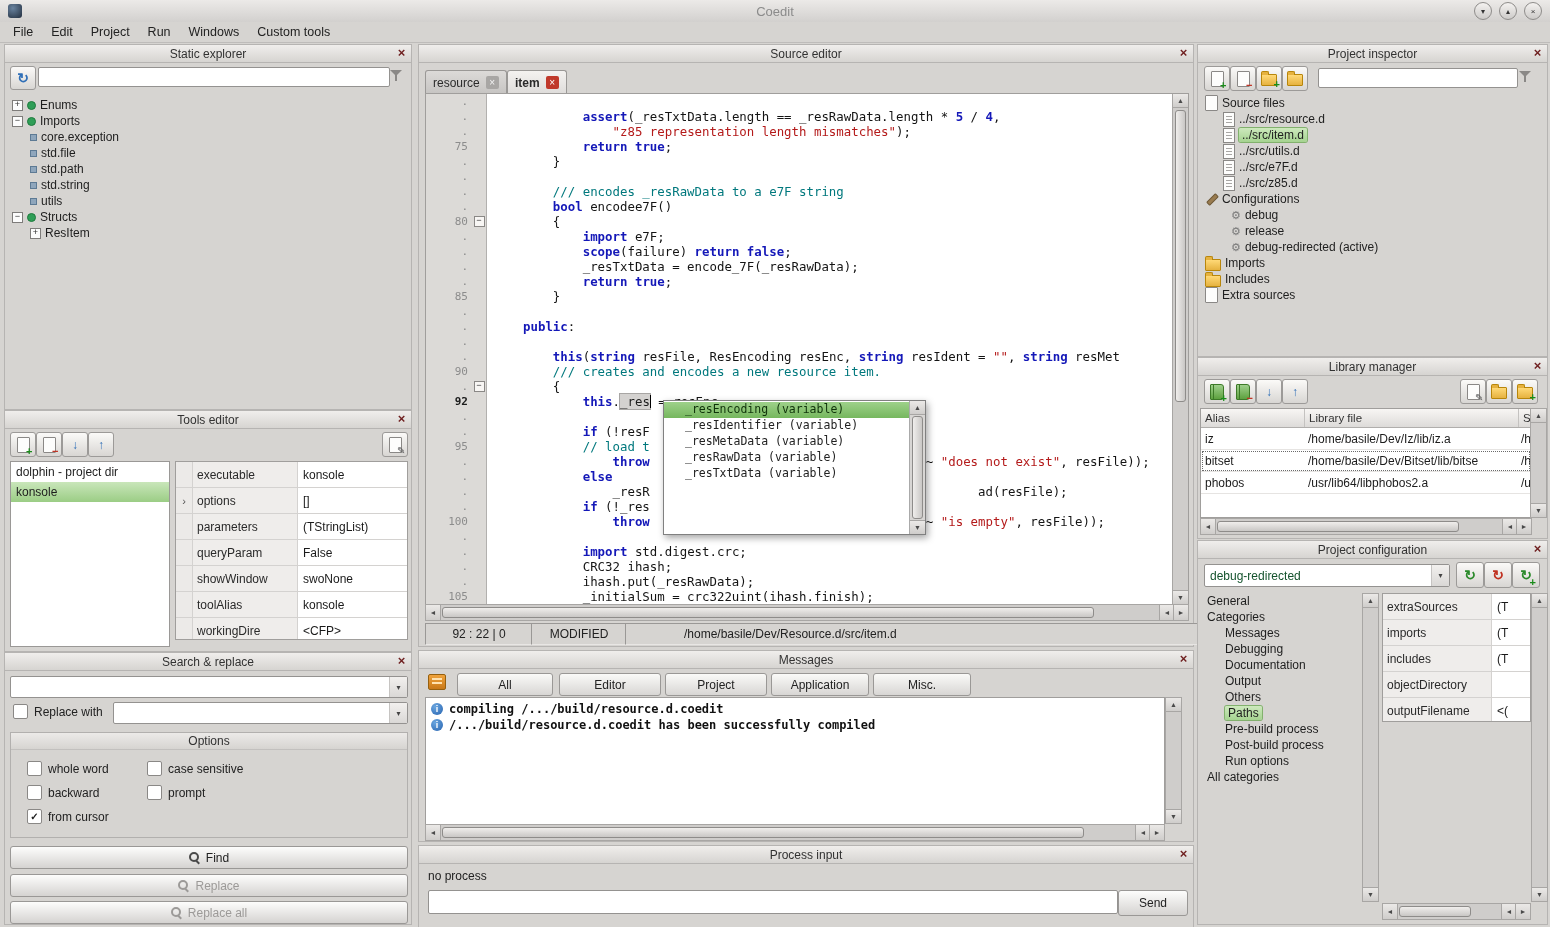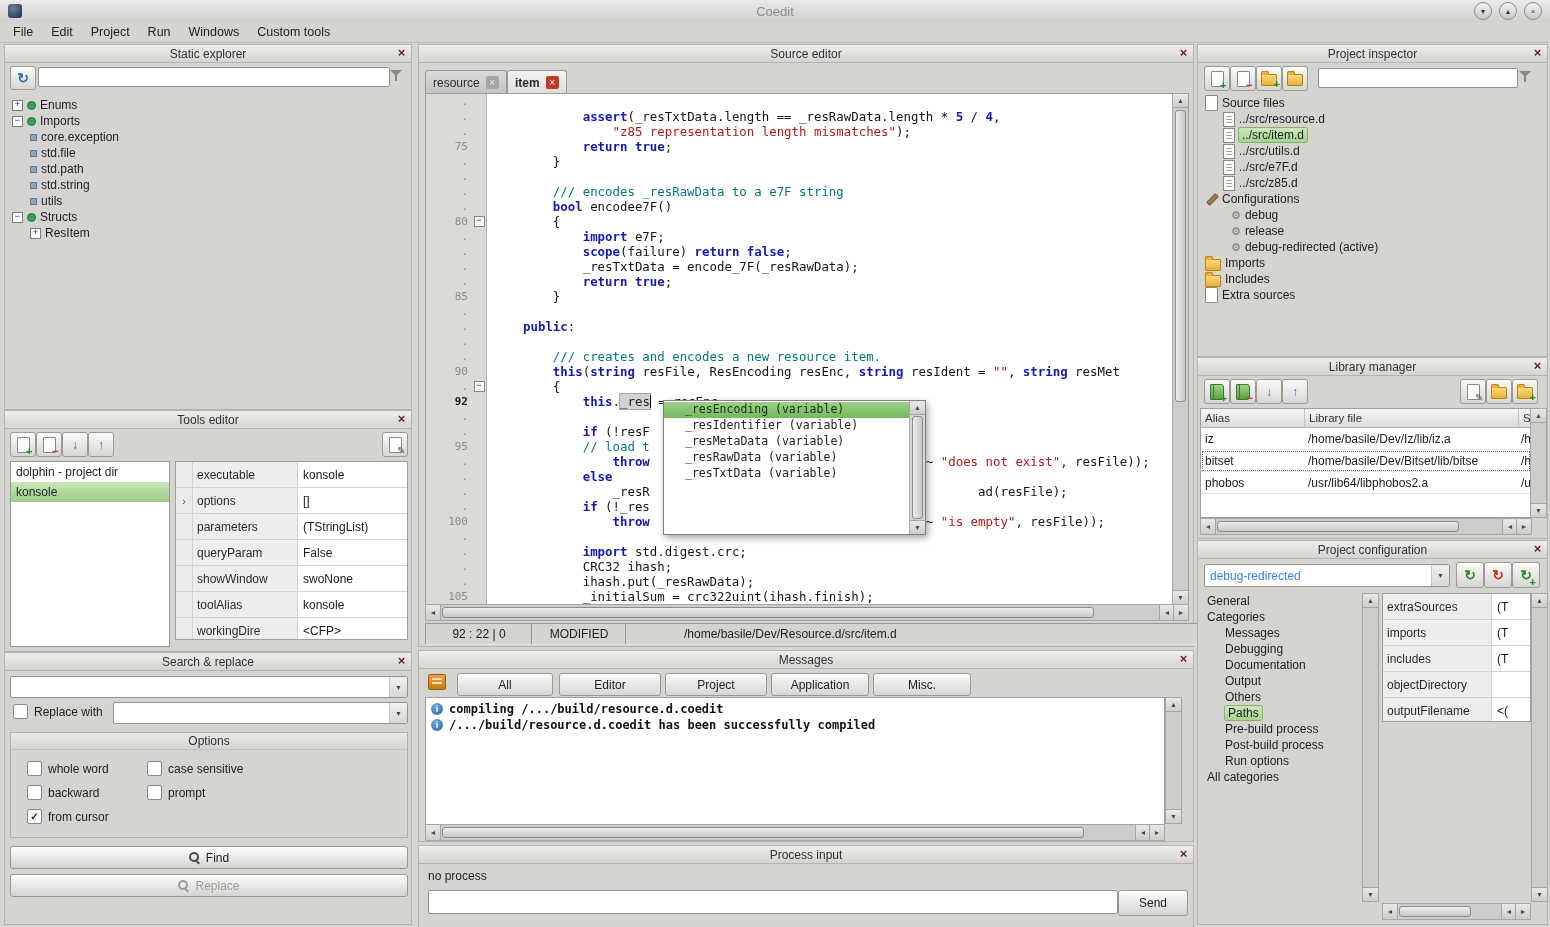--- a/index.html
+++ b/index.html
@@ -21,21 +21,21 @@
   .ptitle{font-size:12px;color:#323232}
   .pclose{position:absolute;right:2px;top:0;width:15px;height:16px;text-align:center;line-height:16px;font-weight:bold;font-size:13px;color:#6e1e1e}
 
   
   .tbtn{position:absolute;display:flex;align-items:center;justify-content:center;background:linear-gradient(#fbfaf8,#d8d6d3);border:1px solid #9c9a98;border-radius:3px}
   .ic{display:inline-flex;align-items:center;justify-content:center}
   .blue{color:#2f6fb7;font-weight:bold}
   .input{position:absolute;background:#fff;border:1px solid #949290;border-radius:2px;font:12px "Liberation Sans",sans-serif;padding:0 4px;outline:none}
   .combo{position:absolute;display:flex;background:#fff;border:1px solid #949290;border-radius:2px;overflow:hidden}
   .combo input{flex:1;border:none;outline:none;font:12px "Liberation Sans",sans-serif;padding:0 4px;background:transparent;min-width:0}
-  .combo .sel-text{flex:1;display:flex;align-items:center;padding:0 5px;font-size:12px;color:#3b82f6}
+  .combo .sel-text{flex:1;display:flex;align-items:center;padding:0 5px;font-size:12px;color:#14532d}
   .combo-btn{width:17px;display:flex;align-items:center;justify-content:center;border-left:1px solid #c6c4c2;background:linear-gradient(#f2f0ee,#dad8d6);font-size:8px;color:#444}
   .pbtn{position:absolute;display:flex;align-items:center;justify-content:center;gap:6px;background:linear-gradient(#fdfdfc,#d5d3d1);border:1px solid #9a9896;border-radius:3px;font-size:12px;color:#222}
   .pbtn.disabled{color:#9c9a98}
   .cb{width:13px;height:13px;min-width:13px;background:#fff;border:1px solid #8a8886;border-radius:2px;display:inline-flex;align-items:center;justify-content:center;font-size:10px;color:#1a1a1a;font-weight:bold}
   .cbrow{position:absolute;display:flex;align-items:center;gap:6px;font-size:12px;color:#222}
 
   
   .trow{display:flex;align-items:center;height:16px;gap:4px;padding-left:5px;white-space:nowrap}
   .tlabel{font-size:12px;color:#1e1e1e}
   .d1{padding-left:23px}
@@ -348,20 +348,24 @@
     </div>
 
     <div class="pbtn" style="left:5px;top:193px;width:396px;height:21px">
       <span class="ic-find"></span>
       <span>Find</span>
     </div>
     <div class="pbtn disabled" style="left:5px;top:221px;width:396px;height:21px">
       <span class="ic-find"></span>
       <span>Replace</span>
     </div>
+    <div class="pbtn disabled" style="left:5px;top:248px;width:396px;height:21px">
+      <span class="ic-find"></span>
+      <span>Replace all</span>
+    </div>
   </div>
 
   <div class="panel" id="source-editor" style="left:418px;top:44px;width:774px;height:601px">
     <div class="phead">
       <span class="ptitle">Source editor</span>
       <span class="pclose">×</span>
     </div>
     <div class="etab" style="left:6px;top:25px">
       <span>resource</span>
       <span class="tclose gray">×</span>
@@ -525,22 +529,22 @@
           <div class="c-row"><span class="t-p">    </span><span class="t-k">bool</span><span class="t-p"> encodee7F()</span></div>
           <div class="c-row"><span class="t-p">    {</span></div>
           <div class="c-row"><span class="t-p">        </span><span class="t-k">import</span><span class="t-p"> e7F;</span></div>
           <div class="c-row"><span class="t-p">        </span><span class="t-k">scope</span><span class="t-p">(failure) </span><span class="t-k">return</span><span class="t-p"> </span><span class="t-k">false</span><span class="t-p">;</span></div>
           <div class="c-row"><span class="t-p">        _resTxtData = encode_7F(_resRawData);</span></div>
           <div class="c-row"><span class="t-p">        </span><span class="t-k">return</span><span class="t-p"> </span><span class="t-k">true</span><span class="t-p">;</span></div>
           <div class="c-row"><span class="t-p">    }</span></div>
           <div class="c-row"></div>
           <div class="c-row"><span class="t-k">public</span><span class="t-p">:</span></div>
           <div class="c-row"></div>
+          <div class="c-row"><span class="t-p">    </span><span class="t-k">this</span><span class="t-p">(</span><span class="t-k">string</span><span class="t-p"> resFile, ResEncoding resEnc, </span><span class="t-k">string</span><span class="t-p"> resIdent = </span><span class="t-s">""</span><span class="t-p">, </span><span class="t-k">string</span><span class="t-p"> resMet</span></div>
           <div class="c-row"><span class="t-p">    </span><span class="t-c">/// creates and encodes a new resource item.</span></div>
-          <div class="c-row"><span class="t-p">    </span><span class="t-k">this</span><span class="t-p">(</span><span class="t-k">string</span><span class="t-p"> resFile, ResEncoding resEnc, </span><span class="t-k">string</span><span class="t-p"> resIdent = </span><span class="t-s">""</span><span class="t-p">, </span><span class="t-k">string</span><span class="t-p"> resMet</span></div>
           <div class="c-row"><span class="t-p">    {</span></div>
           <div class="c-row"><span class="t-p">        </span><span class="t-k">this</span><span class="t-p">.</span><span class="t-hl">_res</span><span class="t-cur"></span><span class="t-p"> = resEnc;</span></div>
           <div class="c-row"></div>
           <div class="c-row"><span class="t-p">        </span><span class="t-k">if</span><span class="t-p"> (!resF</span></div>
           <div class="c-row"><span class="t-p">        </span><span class="t-c">// load t</span></div>
           <div class="c-row"><span class="t-p">            </span><span class="t-k">throw</span><span class="t-p">                                     ~ </span><span class="t-s">"does not exist"</span><span class="t-p">, resFile));</span></div>
           <div class="c-row"><span class="t-p">        </span><span class="t-k">else</span></div>
           <div class="c-row"><span class="t-p">            _resR                                            ad(resFile);</span></div>
           <div class="c-row"><span class="t-p">        </span><span class="t-k">if</span><span class="t-p"> (!_res</span></div>
           <div class="c-row"><span class="t-p">            </span><span class="t-k">throw</span><span class="t-p">                                     ~ </span><span class="t-s">"is empty"</span><span class="t-p">, resFile));</span></div>

